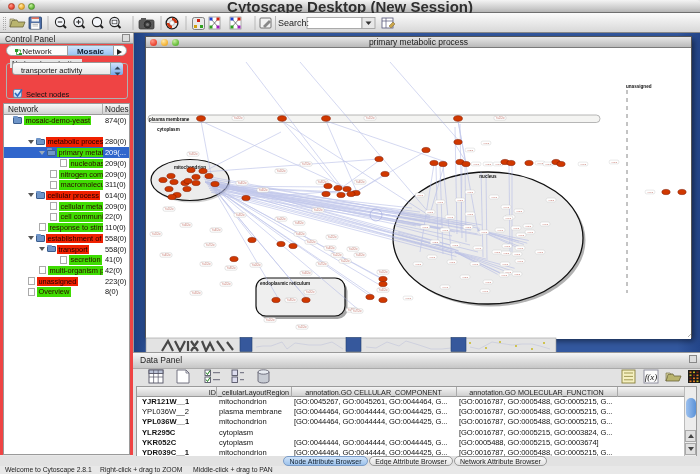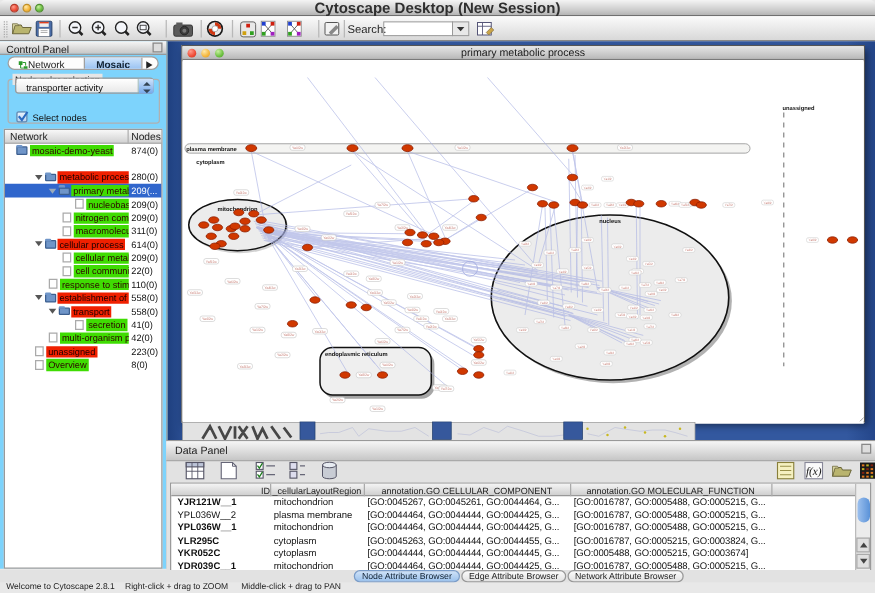--- a/index.html
+++ b/index.html
@@ -3,21 +3,21 @@
 *{margin:0;padding:0;box-sizing:border-box}
 html,body{width:700px;height:474px;overflow:hidden;font-family:"Liberation Sans",sans-serif;background:#e8e8e8}
 .abs{position:absolute}
 </style></head>
 <body>
 
 <div class="abs" style="left:0;top:0;width:700px;height:13px;background:linear-gradient(#f4f4f4,#cacaca 70%,#b4b4b4);border-bottom:1px solid #6f6f6f;border-radius:4px 4px 0 0">
  <div class="abs" style="left:7.5px;top:3px;width:7px;height:7px;border-radius:50%;background:radial-gradient(circle at 35% 30%,#ff9a8a,#ee4b36 60%,#c93a28);border:0.5px solid #b53a2a"></div>
  <div class="abs" style="left:17.5px;top:3px;width:7px;height:7px;border-radius:50%;background:radial-gradient(circle at 35% 30%,#ffe9a8,#f5b63c 60%,#d59a2b);border:0.5px solid #c08f28"></div>
  <div class="abs" style="left:27.5px;top:3px;width:7px;height:7px;border-radius:50%;background:radial-gradient(circle at 35% 30%,#c8f0a0,#6cc040 60%,#4f9f2f);border:0.5px solid #4f8f2f"></div>
- <div style="text-align:center;font-size:12px;font-weight:bold;color:#2f2f2f;line-height:13px">Cytoscape Desktop (New Session)</div>
+ <div style="text-align:center;font-size:15px;font-weight:bold;color:#2f2f2f;line-height:13px">Cytoscape Desktop (New Session)</div>
 </div>
 
 <div class="abs" style="left:0;top:13px;width:700px;height:20px;background:linear-gradient(#fbfbfb,#d8d8d8);border-bottom:1px solid #888">
 <svg width="700" height="20" viewBox="0 0 700 20" style="position:absolute;left:0;top:0">
       <line x1="3.5" y1="4" x2="3.5" y2="17" stroke="#aaa" stroke-width="1" stroke-dasharray="1,1"></line>
       <line x1="5.5" y1="4" x2="5.5" y2="17" stroke="#aaa" stroke-width="1" stroke-dasharray="1,1"></line>
       <line x1="48" y1="3" x2="48" y2="17" stroke="#b8b8b8" stroke-width="1"></line>
       <line x1="133" y1="3" x2="133" y2="17" stroke="#b8b8b8" stroke-width="1"></line>
       <line x1="161" y1="3" x2="161" y2="17" stroke="#b8b8b8" stroke-width="1"></line>
       <line x1="186" y1="3" x2="186" y2="17" stroke="#b8b8b8" stroke-width="1"></line>
@@ -477,21 +477,21 @@
       <circle cx="367" cy="5" r="1" fill="#c8b820"></circle>
       <circle cx="383" cy="9" r="1" fill="#c8b820"></circle>
       <circle cx="399" cy="12" r="1" fill="#c8b820"></circle>
       <circle cx="411" cy="6" r="1" fill="#c8b820"></circle>
       <rect x="107" y="0.5" width="12" height="14" fill="#36589c" stroke="#24406f" stroke-width="0.6"></rect>
       <rect x="213" y="0.5" width="15" height="14" fill="#36589c" stroke="#24406f" stroke-width="0.6"></rect>
       <rect x="318" y="0.5" width="15" height="14" fill="#36589c" stroke="#24406f" stroke-width="0.6"></rect>
     </svg>
 </div>
 
-<div class="abs" style="left:0;top:33px;width:134px;height:422px;background:#7dd3fc;border-right:1px solid #9a9a9a">
+<div class="abs" style="left:0;top:33px;width:134px;height:422px;background:#ef4444;border-right:1px solid #9a9a9a">
  <div class="abs" style="left:0;top:0;width:133px;height:11px;background:linear-gradient(#f6f6f6,#c6c6c6);border-bottom:1px solid #999">
   <span style="position:absolute;left:5px;top:1px;font-size:8.3px;color:#222">Control Panel</span>
   <span class="abs" style="left:122px;top:1px;width:8px;height:8px;border:1px solid #888;background:#ddd"></span>
  </div>
 
  <div class="abs" style="left:6px;top:12px;width:121px;height:11px;background:#fdfdfd;border:1px solid #a0a0a0;border-radius:6px;overflow:hidden">
   <div class="abs" style="left:0;top:0;width:60px;height:11px;font-size:8px;color:#222;text-align:center;line-height:11px">Network</div>
   <svg class="abs" style="left:7px;top:1.5px" width="9" height="9" viewBox="0 0 9 9">
         <rect x="1" y="1" width="3" height="3" fill="#2a9a2a"></rect>
         <rect x="5" y="5" width="3" height="3" fill="#2a9a2a"></rect>
@@ -707,21 +707,20 @@
     </div>
     <div style="position:absolute;left:3px;top:64.39999999999998px;width:547px;height:10.2px;font-size:7.6px;line-height:10.2px;color:#111;white-space:nowrap">
       <span style="position:absolute;left:6px;font-weight:bold">YPL036W__1</span>
       <span style="position:absolute;left:83px">mitochondrion</span>
       <span style="position:absolute;left:158px;letter-spacing:-0.1px">[GO:0044464, GO:0044444, GO:0044425, G...</span>
       <span style="position:absolute;left:323px;letter-spacing:-0.1px">[GO:0016787, GO:0005488, GO:0005215, G...</span>
     </div>
     <div style="position:absolute;left:3px;top:74.59999999999997px;width:547px;height:10.2px;font-size:7.6px;line-height:10.2px;color:#111;white-space:nowrap">
       <span style="position:absolute;left:6px;font-weight:bold">YLR295C</span>
       <span style="position:absolute;left:83px">cytoplasm</span>
-      <span style="position:absolute;left:158px;letter-spacing:-0.1px">[GO:0045263, GO:0044444, GO:0044455, G...</span>
       <span style="position:absolute;left:323px;letter-spacing:-0.1px">[GO:0016787, GO:0005215, GO:0003824, G...</span>
     </div>
     <div style="position:absolute;left:3px;top:84.79999999999995px;width:547px;height:10.2px;font-size:7.6px;line-height:10.2px;color:#111;white-space:nowrap">
       <span style="position:absolute;left:6px;font-weight:bold">YKR052C</span>
       <span style="position:absolute;left:83px">cytoplasm</span>
       <span style="position:absolute;left:158px;letter-spacing:-0.1px">[GO:0044444, GO:0044444, GO:0044445, G...</span>
       <span style="position:absolute;left:323px;letter-spacing:-0.1px">[GO:0005488, GO:0005215, GO:0003674]</span>
     </div>
     <div style="position:absolute;left:3px;top:94.99999999999994px;width:547px;height:10.2px;font-size:7.6px;line-height:10.2px;color:#111;white-space:nowrap">
       <span style="position:absolute;left:6px;font-weight:bold">YDR039C__1</span>

